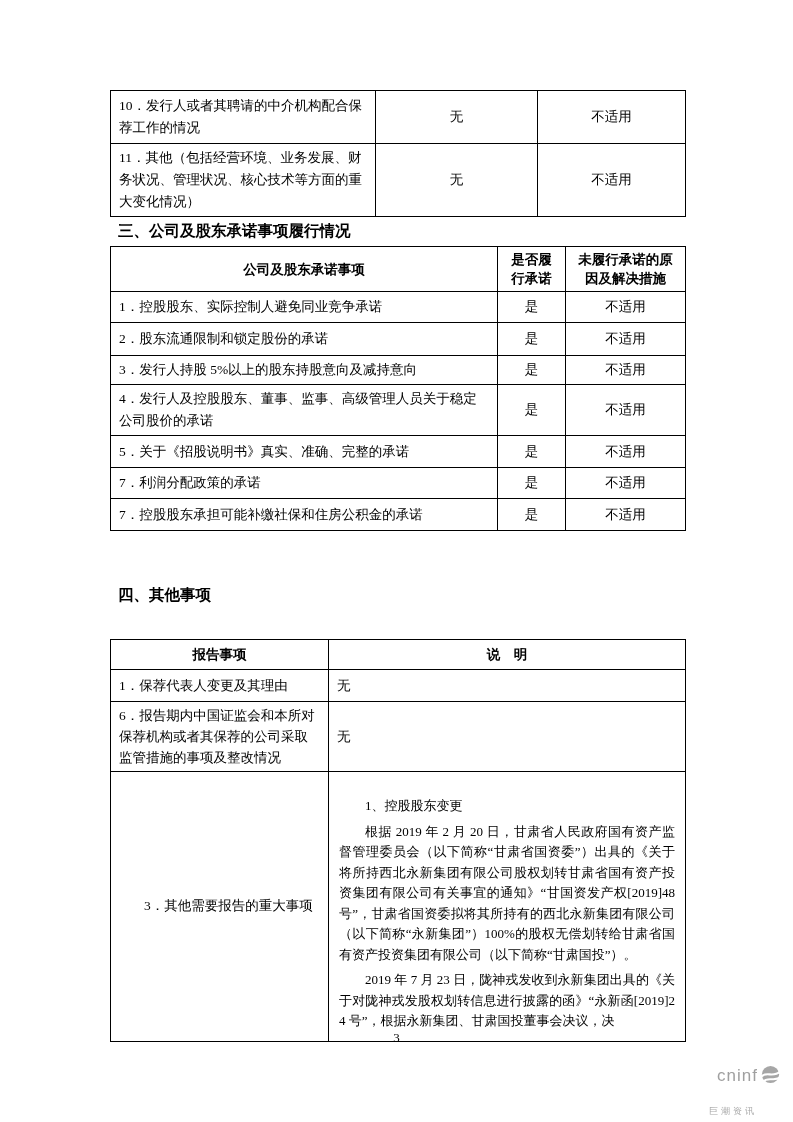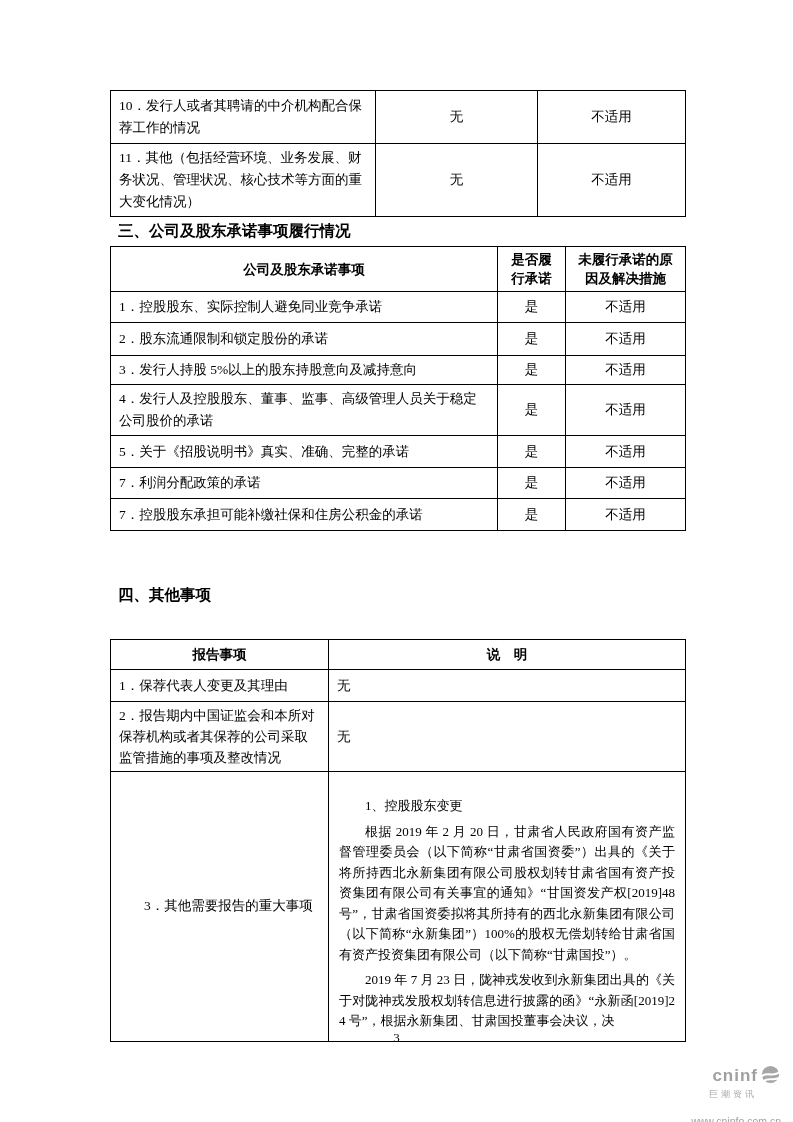--- a/index.html
+++ b/index.html
@@ -103,29 +103,29 @@
     line-height: 1.1;
   }
   .logo-row {
     display: flex;
     align-items: center;
     justify-content: flex-end;
     gap: 2px;
   }
   .logo-brand {
     font-size: 17px;
-    font-weight: bold;
+    font-weight: normal;
     letter-spacing: 1px;
     color: #a0a0a0;
   }
   .logo-cn {
     font-size: 9px;
     letter-spacing: 3px;
     color: #a8a8a8;
-    margin-top: 1px;
+    margin-top: 18px;
     margin-right: 24px;
   }
   .logo-url {
     font-size: 10.5px;
     color: #a3a3a3;
     margin-top: 17px;
   }
 </style>
 </head>
 <body>
@@ -218,21 +218,21 @@
         <th>报告事项</th>
         <th>说　明</th>
       </tr>
     </thead>
     <tbody>
       <tr class="r1">
         <td class="left">1．保荐代表人变更及其理由</td>
         <td class="left">无</td>
       </tr>
       <tr class="r2">
-        <td class="left">2．报告期内中国证监会和本所对保荐机构或者其保荐的公司采取监管措施的事项及整改情况</td>
+        <td class="left">6．报告期内中国证监会和本所对保荐机构或者其保荐的公司采取监管措施的事项及整改情况</td>
         <td class="left">无</td>
       </tr>
       <tr class="r3">
         <td class="left item-col">3．其他需要报告的重大事项</td>
         <td class="desc-col">
           <p>1、控股股东变更</p>
           <p>根据 2019 年 2 月 20 日，甘肃省人民政府国有资产监督管理委员会（以下简称“甘肃省国资委”）出具的《关于将所持西北永新集团有限公司股权划转甘肃省国有资产投资集团有限公司有关事宜的通知》“甘国资发产权[2019]48 号”，甘肃省国资委拟将其所持有的西北永新集团有限公司（以下简称“永新集团”）100%的股权无偿划转给甘肃省国有资产投资集团有限公司（以下简称“甘肃国投”）。</p>
           <p>2019 年 7 月 23 日，陇神戎发收到永新集团出具的《关于对陇神戎发股权划转信息进行披露的函》“永新函[2019]24 号”，根据永新集团、甘肃国投董事会决议，决</p>
         </td>
       </tr>

